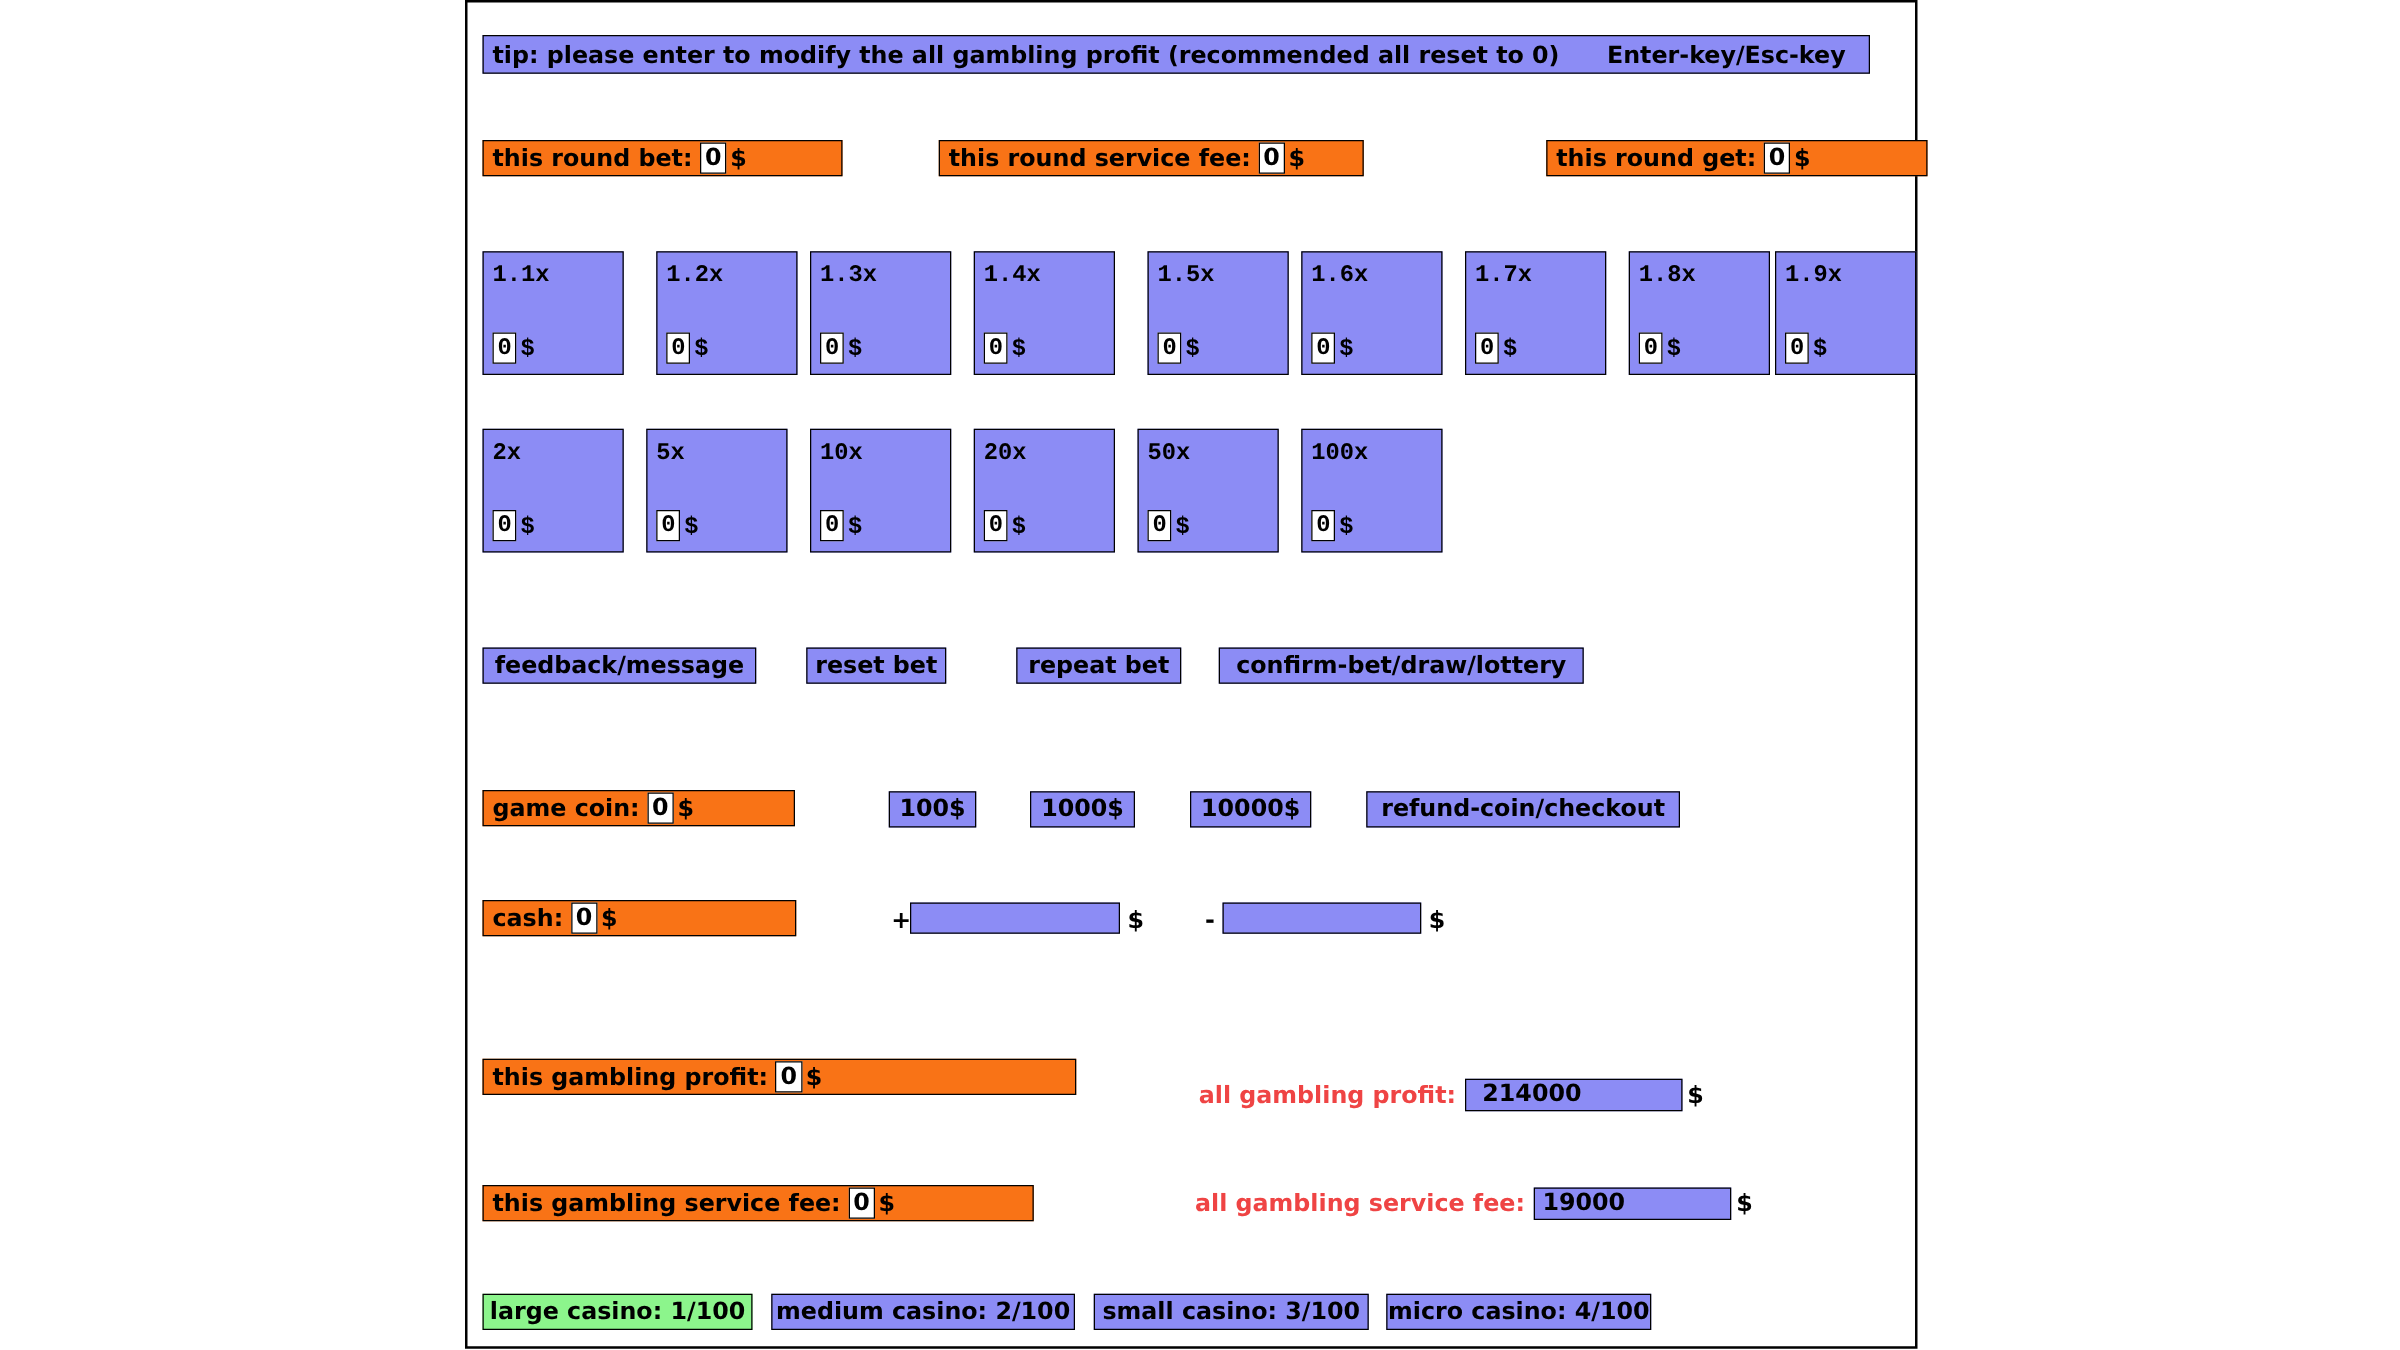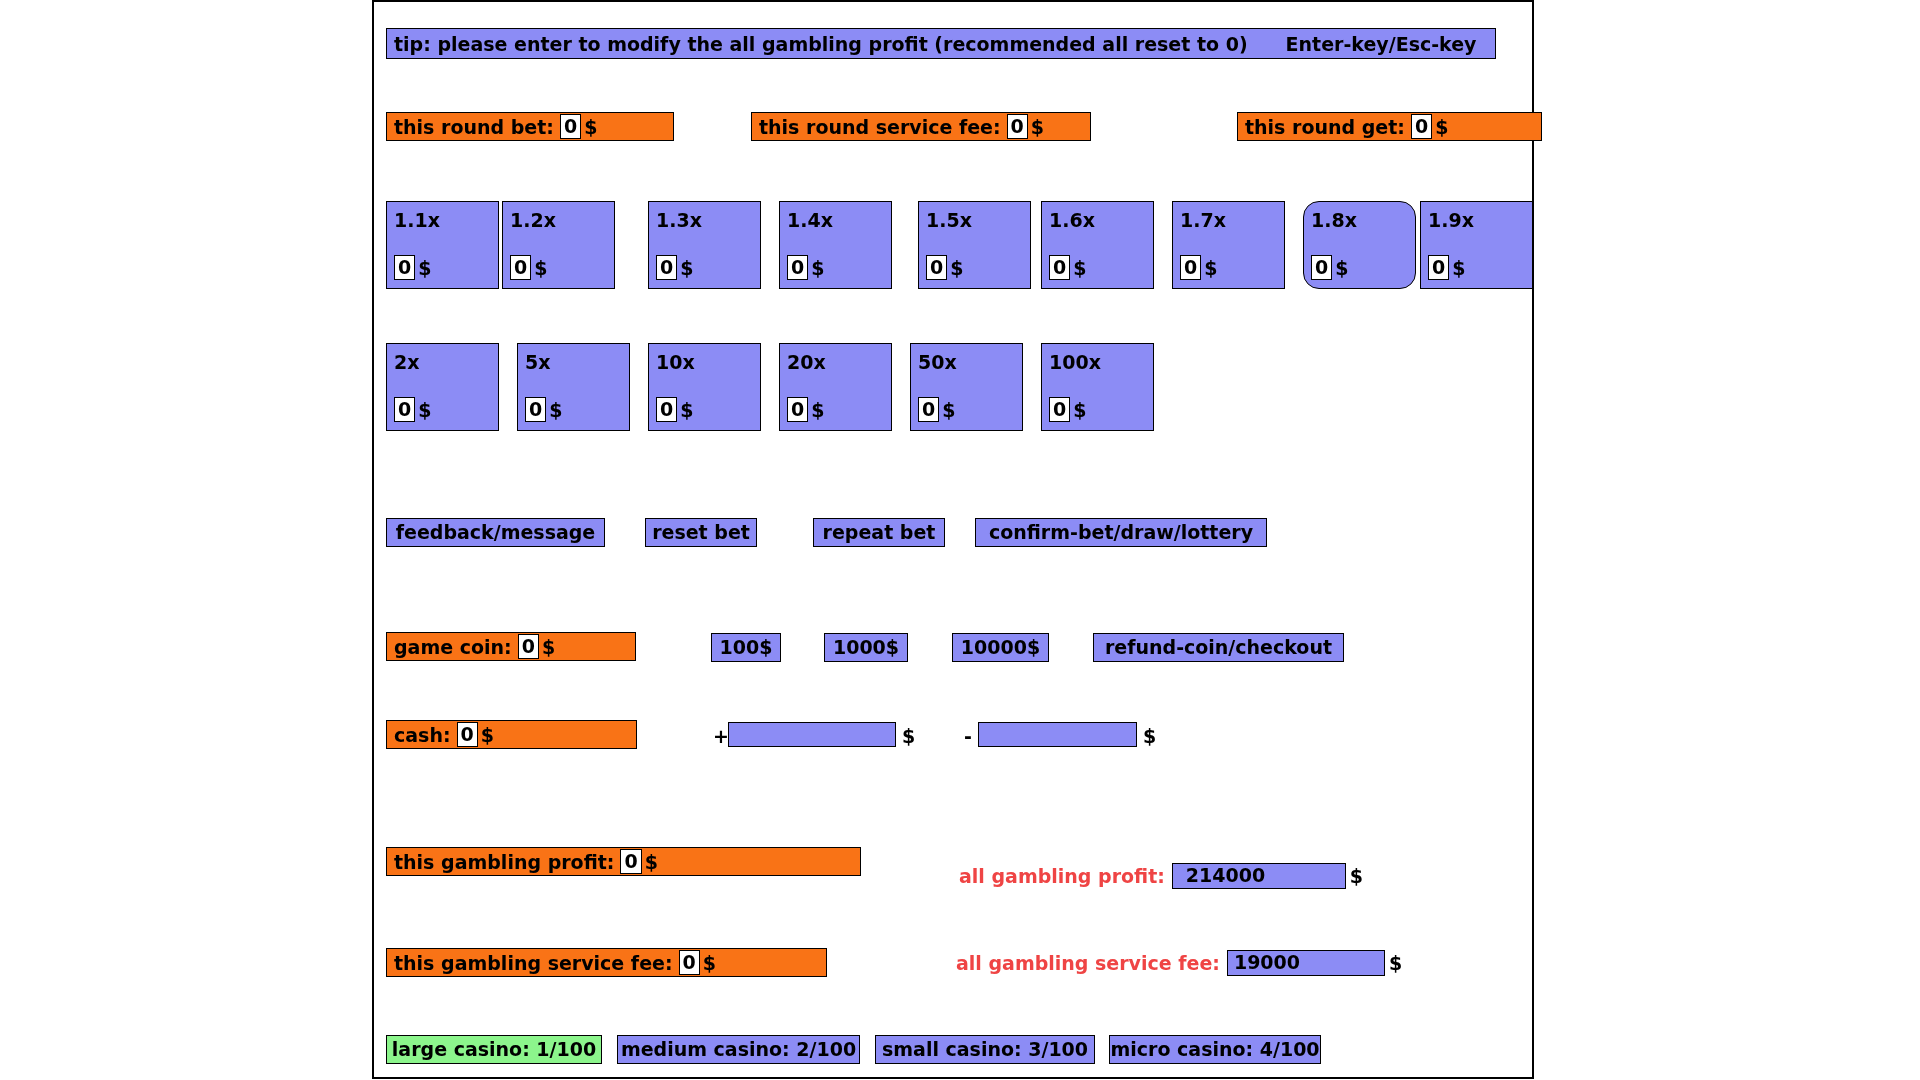--- a/index.html
+++ b/index.html
@@ -87,21 +87,21 @@
     line-height: 1;
   }
   .dollar {
     font-weight: bold; font-size: 19px; color:#000;
     margin-left: 3px;
   }
 
   
   .tile {
     position: absolute;
-    width: 113px; height: 88px;
+    width: 113px; height: 99px; font-family: Liberation Mono, monospace;
   }
   .tile .t-mult {
     position: absolute;
     left: 7px; top: 9px;
     font-weight: bold; font-size: 19px; color: #000;
     line-height: 1;
   }
   .tile .t-amount {
     position: absolute;
     left: 7px; bottom: 8px;
@@ -198,21 +198,21 @@
         <span class="dollar">$</span>
       </div>
 
       <div class="tile blue" style="left:12px; top:199px;">
         <span class="t-mult">1.1x</span>
         <span class="t-amount">
           <span class="val-box">0</span>
           <span class="dollar">$</span>
         </span>
       </div>
-      <div class="tile blue" style="left:128px; top:199px;">
+      <div class="tile blue" style="left:151px; top:199px;">
         <span class="t-mult">1.2x</span>
         <span class="t-amount">
           <span class="val-box">0</span>
           <span class="dollar">$</span>
         </span>
       </div>
       <div class="tile blue" style="left:274px; top:199px;">
         <span class="t-mult">1.3x</span>
         <span class="t-amount">
           <span class="val-box">0</span>
@@ -240,21 +240,21 @@
           <span class="dollar">$</span>
         </span>
       </div>
       <div class="tile blue" style="left:798px; top:199px;">
         <span class="t-mult">1.7x</span>
         <span class="t-amount">
           <span class="val-box">0</span>
           <span class="dollar">$</span>
         </span>
       </div>
-      <div class="tile blue" style="left:929px; top:199px;border-radius:16px;">
+      <div class="tile blue" style="left:929px; top:199px;">
         <span class="t-mult">1.8x</span>
         <span class="t-amount">
           <span class="val-box">0</span>
           <span class="dollar">$</span>
         </span>
       </div>
       <div class="tile blue" style="left:1046px; top:199px;">
         <span class="t-mult">1.9x</span>
         <span class="t-amount">
           <span class="val-box">0</span>

